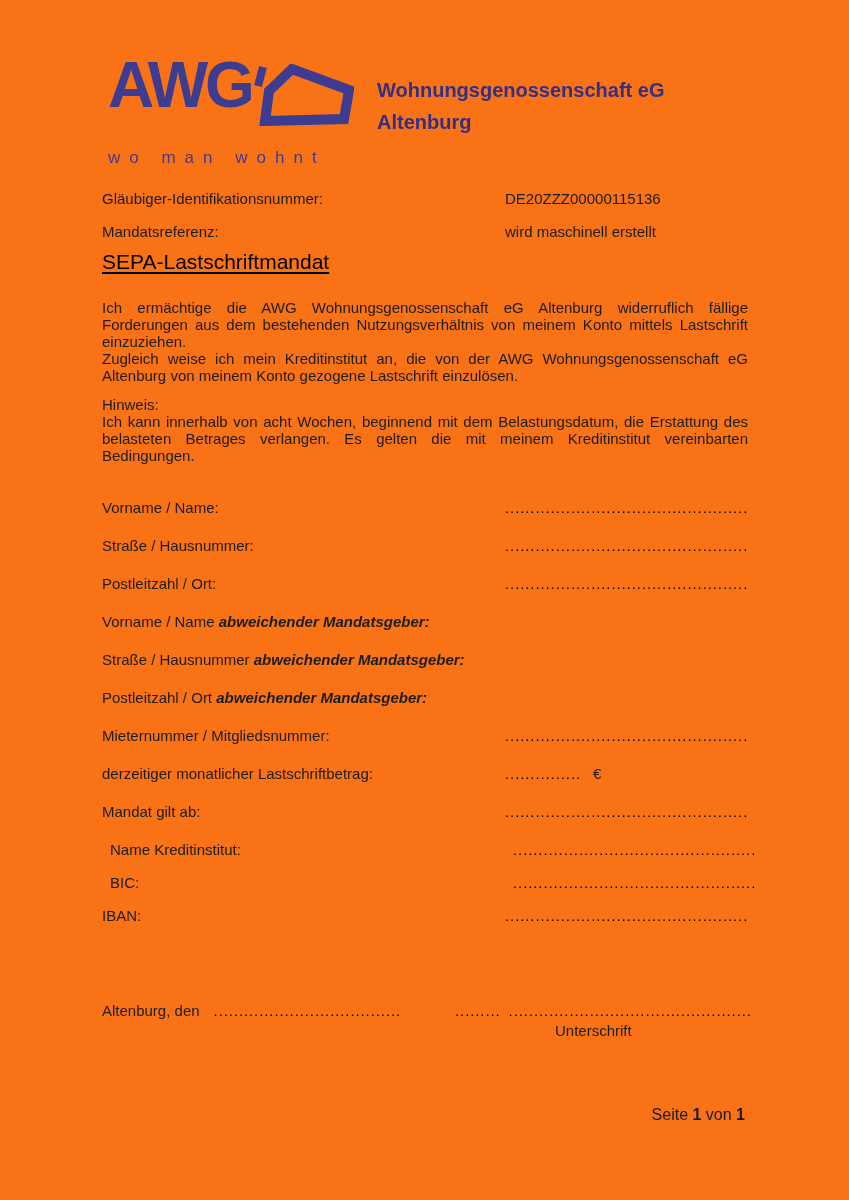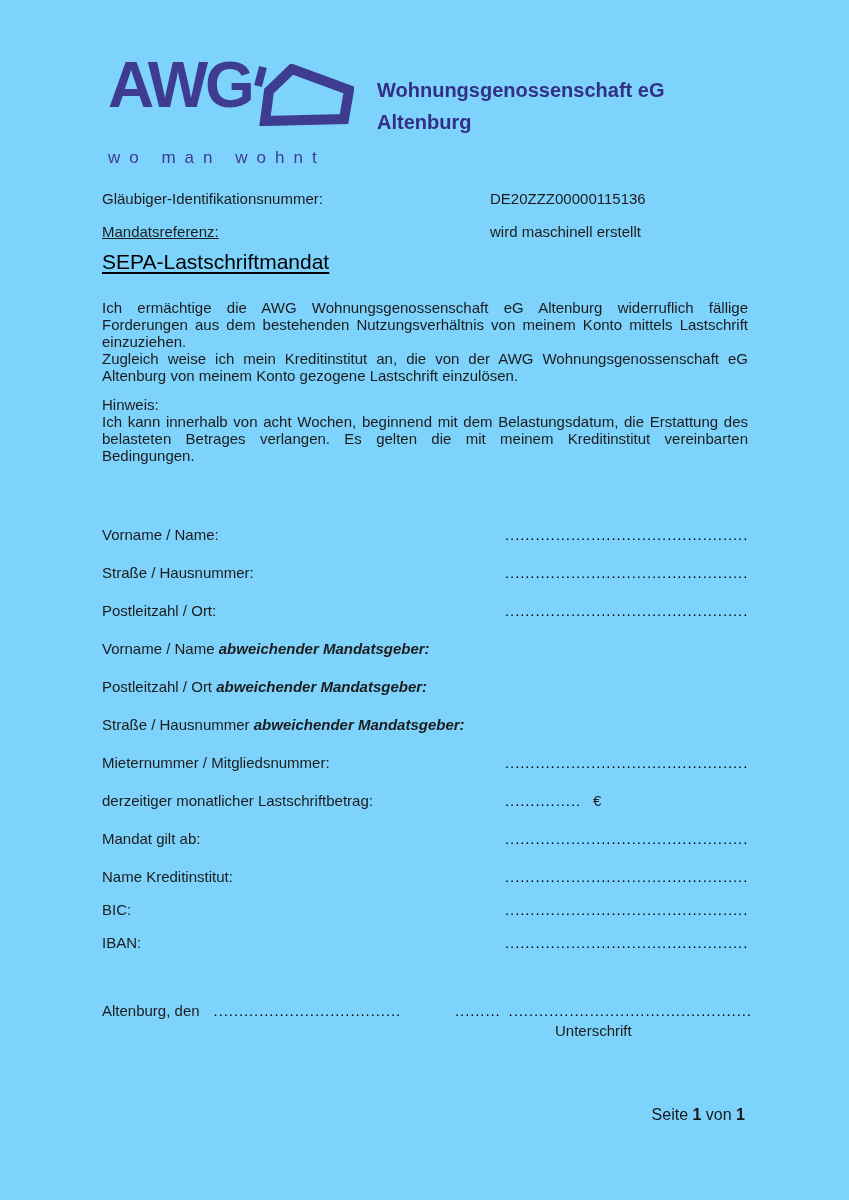--- a/index.html
+++ b/index.html
@@ -1,20 +1,20 @@
 <!DOCTYPE html>
 <html lang="de"><head>
 <meta charset="utf-8">
 <title>SEPA-Lastschriftmandat</title>
 <style>
   html,body{margin:0;padding:0;background:#ffffff;}
   .page{
     position:relative;
     width:849px;height:1200px;
-    background:#7dd3fc;
+    background:#f97316;
     font-family:"Liberation Sans", sans-serif;
     color:#1c1c1c;
     overflow:hidden;
   }
   
   .logo-block{position:absolute;left:108px;top:56px;}
   .logo-row{display:flex;align-items:flex-start;}
   .logo-acronym{
     font-size:64px;font-weight:bold;letter-spacing:-3px;
     line-height:58px;color:#3e3c90;
@@ -25,44 +25,44 @@
     font-size:17px;letter-spacing:9px;color:#3e3c90;
     white-space:nowrap;
   }
   .org-block{
     position:absolute;left:377px;top:74px;
     font-size:20px;font-weight:bold;color:#332f85;
     line-height:32px;
   }
   
   .meta-row{position:absolute;left:102px;width:646px;font-size:15px;}
-  .meta-row .value{position:absolute;left:388px;top:0;white-space:nowrap;}
+  .meta-row .value{position:absolute;left:403px;top:0;white-space:nowrap;}
   .meta-row-1{top:190px;}
-  .meta-row-2{top:223px;text-decoration:underline;}
+  .meta-row-2{top:223px;}
   
   .doc-title{
     position:absolute;left:102px;top:250px;
     font-size:21px;font-weight:normal;
     text-decoration:underline;
     text-decoration-thickness:2px;
     text-underline-offset:3px;
     color:#000;
   }
   
   .para{
     position:absolute;left:102px;width:646px;
     font-size:15px;line-height:17px;
     text-align:justify;white-space:pre-line;
   }
   .para-auth{top:299px;}
   .para-note{top:396px;}
   
-  .fields{position:absolute;left:102px;top:526px;width:646px;font-size:15px;}
+  .fields{position:absolute;left:102px;top:499px;width:646px;font-size:15px;}
   .frow{position:relative;height:38px;}
-  .frow.tight{height:33px;}
+  .frow.tight{height:33px;margin-left:8px;}
   .flabel em{font-style:italic;font-weight:bold;}
   .fright{position:absolute;left:403px;top:0;white-space:nowrap;}
   .fdots,.dots{letter-spacing:0.9px;color:#000;}
   .fsuffix{margin-left:12px;}
   
   .signature{position:absolute;left:102px;top:1002px;width:646px;font-size:15px;}
   .sig-left{position:absolute;left:0;top:0;white-space:nowrap;}
   .sig-left .dots{margin-left:14px;}
   .sig-right{position:absolute;left:353px;top:0;white-space:nowrap;}
   .sig-gap{display:inline-block;width:8px;}
@@ -128,26 +128,26 @@
       <span class="flabel"><span>Postleitzahl / Ort:</span><em></em></span>
       <span class="fright"><span class="fdots">................................................</span></span>
     </div>
 
     <div class="frow">
       <span class="flabel"><span>Vorname / Name </span><em>abweichender Mandatsgeber:</em></span>
       <span class="fright"><span class="fdots"></span></span>
     </div>
 
     <div class="frow">
-      <span class="flabel"><span>Postleitzahl / Ort </span><em>abweichender Mandatsgeber:</em></span>
+      <span class="flabel"><span>Straße / Hausnummer </span><em>abweichender Mandatsgeber:</em></span>
       <span class="fright"><span class="fdots"></span></span>
     </div>
 
     <div class="frow">
-      <span class="flabel"><span>Straße / Hausnummer </span><em>abweichender Mandatsgeber:</em></span>
+      <span class="flabel"><span>Postleitzahl / Ort </span><em>abweichender Mandatsgeber:</em></span>
       <span class="fright"><span class="fdots"></span></span>
     </div>
 
     <div class="frow">
       <span class="flabel"><span>Mieternummer / Mitgliedsnummer:</span><em></em></span>
       <span class="fright"><span class="fdots">................................................</span></span>
     </div>
 
     <div class="frow">
       <span class="flabel"><span>derzeitiger monatlicher Lastschriftbetrag:</span><em></em></span>

